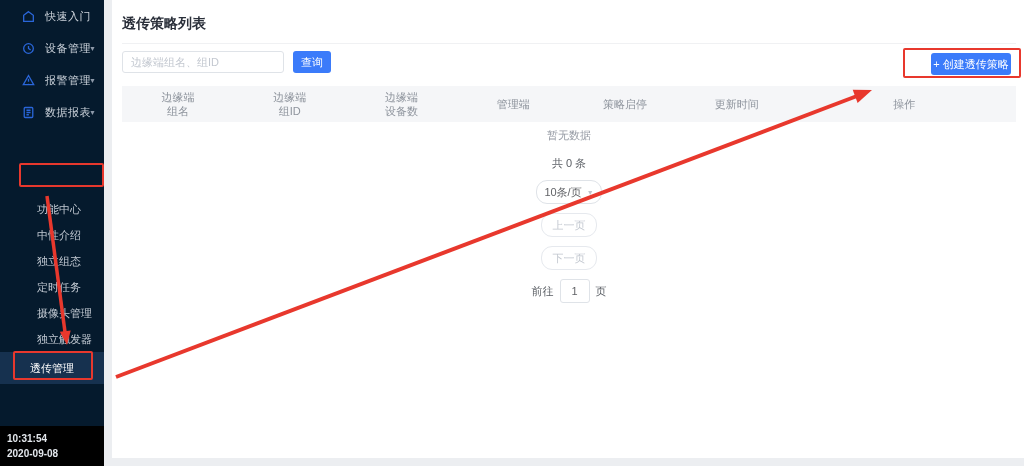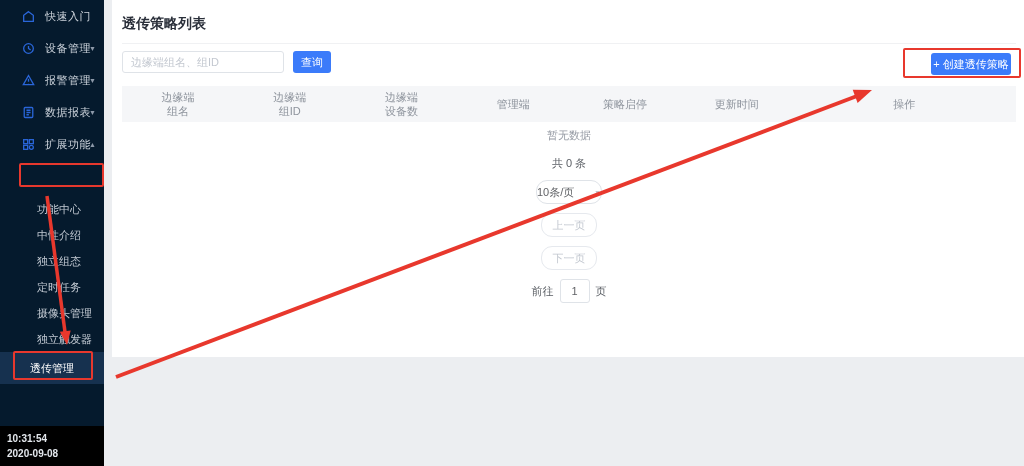--- a/index.html
+++ b/index.html
@@ -14,37 +14,37 @@
   .menu-item .mi-icon { width:14px; height:14px; display:inline-flex; align-items:center; justify-content:center; flex:0 0 14px; }
   .menu-item .mi-label { margin-left:10px; font-size:11px; color:#ccd3db; letter-spacing:0.5px; white-space:nowrap; }
   .menu-item .mi-caret { position:absolute; right:8px; font-size:7px; color:#8d99a9; }
   .submenu { position:absolute; top:196px; left:0; width:104px; }
   .submenu-item { height:26px; display:flex; align-items:center; padding-left:37px; font-size:11px; color:#c2c9d2; cursor:pointer; white-space:nowrap; }
   .submenu-item.selected { height:32px; background:#16314f; color:#ffffff; padding-left:30px; }
   .clock { position:absolute; left:0; bottom:0; width:104px; height:40px; background:#000000; padding:5px 0 0 7px; }
   .clock div { font-size:10px; color:#e3e7ec; line-height:15px; font-weight:bold; }
 
   
-  .card { position:absolute; left:112px; top:0; width:912px; height:357px; background:#ffffff; z-index:1; }
+  .card { position:absolute; left:112px; top:0; width:912px; height:458px; background:#ffffff; z-index:1; }
   .page-title { position:absolute; left:10px; top:15px; font-size:14px; font-weight:bold; color:#2a2f3a; }
   .title-divider { position:absolute; left:10px; top:43px; width:894px; height:1px; background:#f0f1f3; }
   .search-input { position:absolute; left:10px; top:51px; width:162px; height:22px; border:1px solid #dfe3e8; border-radius:3px; padding:0 8px; font-size:11px; color:#606266; outline:none; font-family:inherit; }
   .search-input::placeholder { color:#c3c8d0; }
   .btn-primary { border:none; border-radius:3px; background:#3b7bfa; color:#ffffff; font-size:11px; font-family:inherit; cursor:pointer; }
   .query-btn { position:absolute; left:181px; top:51px; width:38px; height:22px; }
   .create-btn { position:absolute; left:819px; top:53px; width:80px; height:22px; white-space:nowrap; padding:0; }
 
   
   .table-header { position:absolute; left:10px; top:86px; width:894px; height:36px; background:#f5f6f8; display:flex; align-items:center; }
   .th { display:flex; flex-direction:column; align-items:center; justify-content:center; font-size:11px; color:#8d939c; line-height:14px; }
   .th.f1 { flex:1; } .th.f2 { flex:2; }
   .empty-text { position:absolute; left:10px; top:128px; width:894px; text-align:center; font-size:11px; color:#969ba4; }
   .pagination { position:absolute; left:10px; top:156px; width:894px; display:flex; align-items:center; justify-content:center; gap:9px;flex-direction:column; }
   .pg-total { font-size:11px; color:#5c6066; }
-  .pg-select { width:66px; height:24px; border:1px solid #dfe3e8; border-radius:11px; background:#fff; display:flex; align-items:center; justify-content:space-between; gap:5px; font-size:11px; color:#606266; cursor:pointer; }
+  .pg-select { width:66px; height:24px; border:1px solid #dfe3e8; border-radius:11px; background:#fff; display:flex; align-items:center; justify-content:center; gap:5px; font-size:11px; color:#606266; cursor:pointer; }
   .pg-select .sel-caret { font-size:7px; color:#c0c4cc; }
   .pg-btn { width:56px; height:24px; border:1px solid #e6e9ee; border-radius:11px; background:#fff; font-size:11px; color:#c3c8d0; font-family:inherit; cursor:not-allowed; }
   .pg-goto { display:flex; align-items:center; gap:6px; font-size:11px; color:#5c6066; }
   .pg-input { width:30px; height:24px; border:1px solid #dfe3e8; border-radius:3px; text-align:center; font-size:11px; color:#606266; outline:none; font-family:inherit; }
 
   
   .anno-box { position:absolute; border:2px solid #e8382d; border-radius:2px; z-index:5; pointer-events:none; }
   #anno-box-extension { left:19px; top:163px; width:85px; height:24px; }
   #anno-box-passthrough { left:13px; top:351px; width:80px; height:29px; }
   #anno-box-create { left:903px; top:48px; width:118px; height:30px; }
@@ -95,32 +95,20 @@
         <span class="mi-icon">
           <svg width="13" height="13" viewBox="0 0 14 14" fill="none" stroke="#2a66d9" stroke-width="1.4">
               <rect x="2.4" y="1.6" width="9.2" height="10.8" rx="1"></rect>
               <path d="M4.8 4.6 h4.4 M4.8 7 h4.4 M4.8 9.4 h2.6"></path>
             </svg>
         </span>
         <span class="mi-label">数据报表</span>
         <span class="mi-caret">▼</span>
       </div>
 
-      <div class="menu-item">
-        <span class="mi-icon">
-          <svg width="13" height="13" viewBox="0 0 14 14" fill="none" stroke="#2a66d9" stroke-width="1.4">
-              <rect x="1.8" y="1.8" width="4.3" height="4.3"></rect>
-              <rect x="7.9" y="1.8" width="4.3" height="4.3"></rect>
-              <rect x="1.8" y="7.9" width="4.3" height="4.3"></rect>
-              <rect x="7.9" y="7.9" width="4.3" height="4.3" rx="2.15"></rect>
-            </svg>
-        </span>
-        <span class="mi-label">扩展功能</span>
-        <span class="mi-caret">▲</span>
-      </div>
     </div>
 
     <div class="submenu">
       <div class="submenu-item">功能中心</div>
       <div class="submenu-item">中性介绍</div>
       <div class="submenu-item">独立组态</div>
       <div class="submenu-item">定时任务</div>
       <div class="submenu-item">摄像头管理</div>
       <div class="submenu-item">独立触发器</div>
       <div class="submenu-item selected">透传管理</div>

